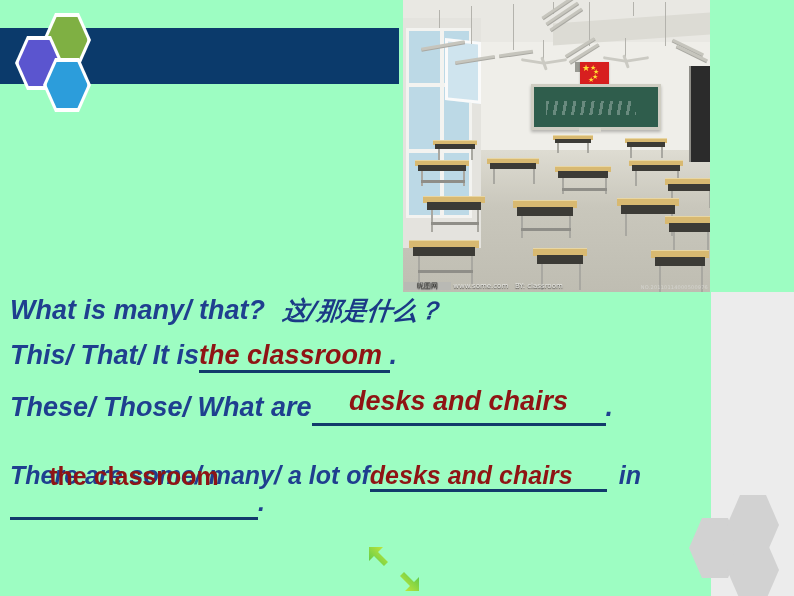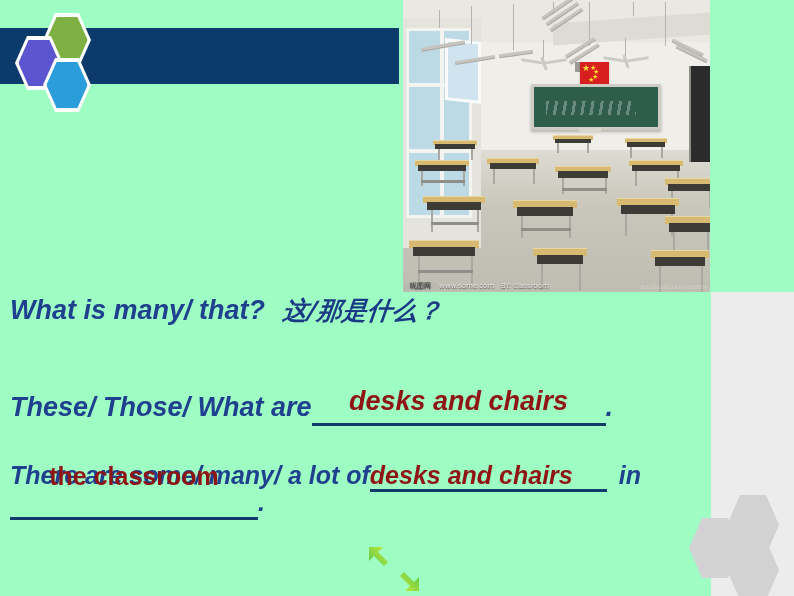--- a/index.html
+++ b/index.html
@@ -96,21 +96,21 @@
   .desk .top{position:absolute;left:0;top:0;background:#d8b971;border-top:1px solid #e8d6a3;}
   .desk .side{position:absolute;background:#3c3b36;}
   .desk .leg{position:absolute;width:2px;background:#a9a8a1;}
   .desk .shelf{position:absolute;height:3px;background:#8f8e88;}
   .ph-wm{
     position:absolute;left:1px;bottom:1px;
     font-size:7px;line-height:9px;color:#e8e8e4;
     text-shadow:0 1px 1px rgba(0,0,0,.6);
     font-family:"DejaVu Sans",sans-serif;white-space:nowrap;
   }
-  .ph-wm .cn{background:#b9b9b4;color:#3a3a37;padding:0 6px;}
+  .ph-wm .cn{background:#b9b9b4;color:#3a3a37;padding:0 13px;}
   .ph-wm2{
     position:absolute;right:2px;bottom:2px;font-size:5px;color:#d8d8d4;
     font-family:"DejaVu Sans",sans-serif;letter-spacing:.2px;opacity:.85;
   }
 
   
   .lines{position:absolute;left:0;top:292px;width:794px;height:304px;}
   .ln{position:absolute;white-space:nowrap;font-style:italic;font-weight:bold;}
   .blue{color:#1f3f8f;}
   .red{color:#8f1414;}
@@ -329,20 +329,23 @@
     </div>
     <div class="ph-wm2">NO.20110114000500976</div>
   </div>
 
   <div class="lines">
 
     <div class="ln l1">
       <span class="blue">What is many/ that?</span><span class="han">这/那是什么？</span>
     </div>
 
+    <div class="ln l2">
+      <span class="blue">This/ That/ It is</span><span class="red ul-blue">the classroom </span><span class="blue">.</span>
+    </div>
 
     <div class="ln l3">
       <span class="blue">These/ Those/ What are</span><span class="blankwrap"><span class="blank-line" style="width:294px;">&nbsp;</span><span class="over">desks and chairs</span></span><span class="blue">.</span>
     </div>
 
     <div class="ln l4">
       <span class="blue">There are some/ many/ a lot of</span><span class="red ul-blue" style="padding-right:34px;">desks and chairs</span><span class="blue" style="margin-left:12px;">in</span>
     </div>
 
     <div class="ln l5">

